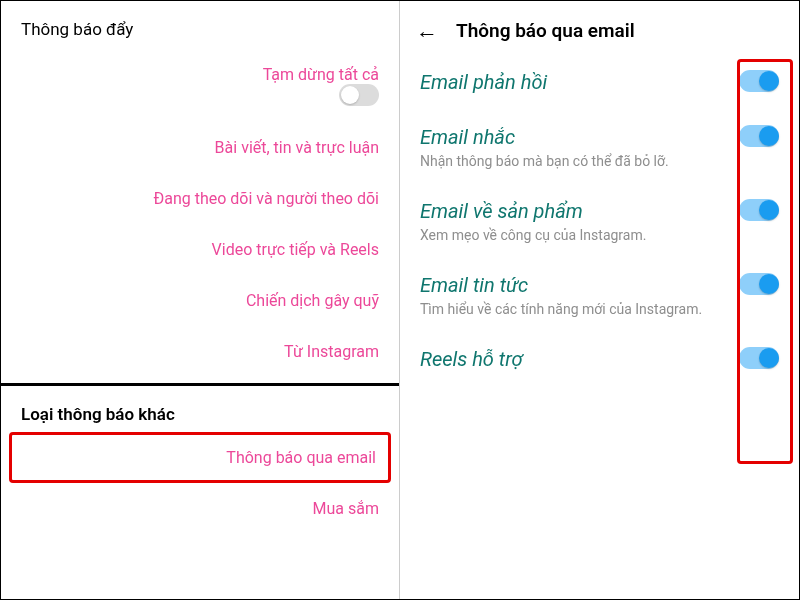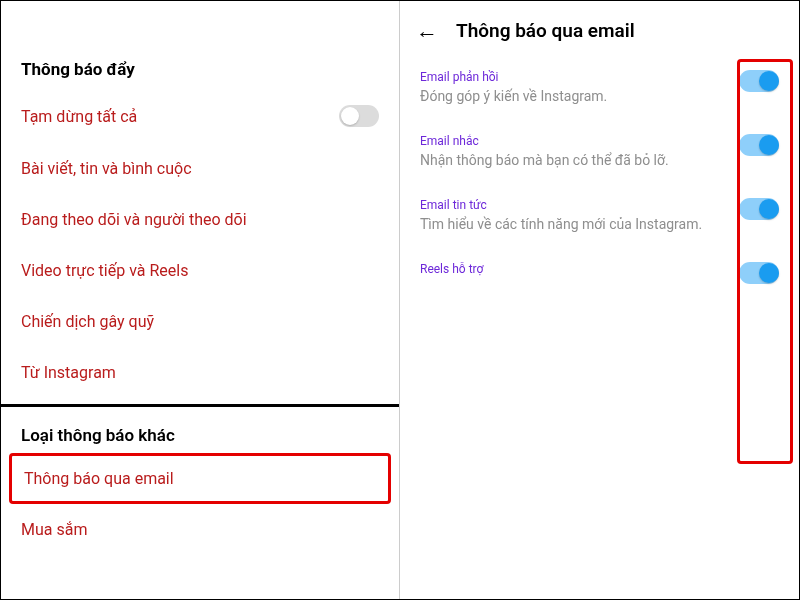--- a/index.html
+++ b/index.html
@@ -24,33 +24,33 @@
       width: 50%;
       border-right: 1px solid #ccc;
       padding: 18px 0 0 0;
     }
     .panel-right {
       width: 50%;
       padding: 0;
     }
     .section-title {
       font-size: 17px;
-      font-weight: 700;
+      font-weight: 400;
       color: #000;
       padding: 0 20px 10px 20px;
-      margin-top: 40px;
     }
     .list-item {
       padding: 16px 20px;
       font-size: 16px;
-      color: #b91c1c;
+      color: #ec4899;
       display: flex;
       justify-content: space-between;
-      align-items: center;
+      align-items: flex-end;
       cursor: pointer;
+      flex-direction: column;
     }
     .section-header {
       font-size: 17px;
       font-weight: 600;
       color: #000;
       padding: 18px 20px 8px 20px;
       border-top: 3px solid #000000;
       margin-top: 6px;
     }
     .highlight-red {
@@ -111,23 +111,24 @@
       display: flex;
       justify-content: space-between;
       align-items: flex-start;
       padding: 14px 20px;
       gap: 12px;
     }
     .email-text {
       flex: 1;
     }
     .email-label {
-      font-size: 12px;
-      color: #6d28d9;
+      font-size: 20px;
+      color: #0f766e;
       margin-bottom: 3px;
+      font-style: italic;
     }
     .email-desc {
       font-size: 14px;
       color: #8e8e8e;
       line-height: 1.35;
     }
     .toggles-highlight {
       position: absolute;
       right: 6px;
       top: 58px;
@@ -146,21 +147,21 @@
 
 <div class="panel panel-left">
   <div class="section-title">Thông báo đẩy</div>
 
   <div class="list-item">
     <span>Tạm dừng tất cả</span>
     <span class="toggle"></span>
   </div>
 
   <div class="list-item">
-    <span>Bài viết, tin và bình cuộc</span>
+    <span>Bài viết, tin và trực luận</span>
   </div>
   <div class="list-item">
     <span>Đang theo dõi và người theo dõi</span>
   </div>
   <div class="list-item">
     <span>Video trực tiếp và Reels</span>
   </div>
   <div class="list-item">
     <span>Chiến dịch gây quỹ</span>
   </div>
@@ -181,33 +182,39 @@
 
 <div class="panel panel-right right-content">
   <div class="right-header">
     <span class="back-arrow">←</span>
     <span class="right-title">Thông báo qua email</span>
   </div>
 
   <div class="email-row">
     <div class="email-text">
       <div class="email-label">Email phản hồi</div>
-      <div class="email-desc">Đóng góp ý kiến về Instagram.</div>
     </div>
     <span class="toggle on"></span>
   </div>
 
   <div class="email-row">
     <div class="email-text">
       <div class="email-label">Email nhắc</div>
       <div class="email-desc">Nhận thông báo mà bạn có thể đã bỏ lỡ.</div>
     </div>
     <span class="toggle on"></span>
   </div>
 
+  <div class="email-row">
+    <div class="email-text">
+      <div class="email-label">Email về sản phẩm</div>
+      <div class="email-desc">Xem mẹo về công cụ của Instagram.</div>
+    </div>
+    <span class="toggle on"></span>
+  </div>
 
   <div class="email-row">
     <div class="email-text">
       <div class="email-label">Email tin tức</div>
       <div class="email-desc">Tìm hiểu về các tính năng mới của Instagram.</div>
     </div>
     <span class="toggle on"></span>
   </div>
 
   <div class="email-row">

